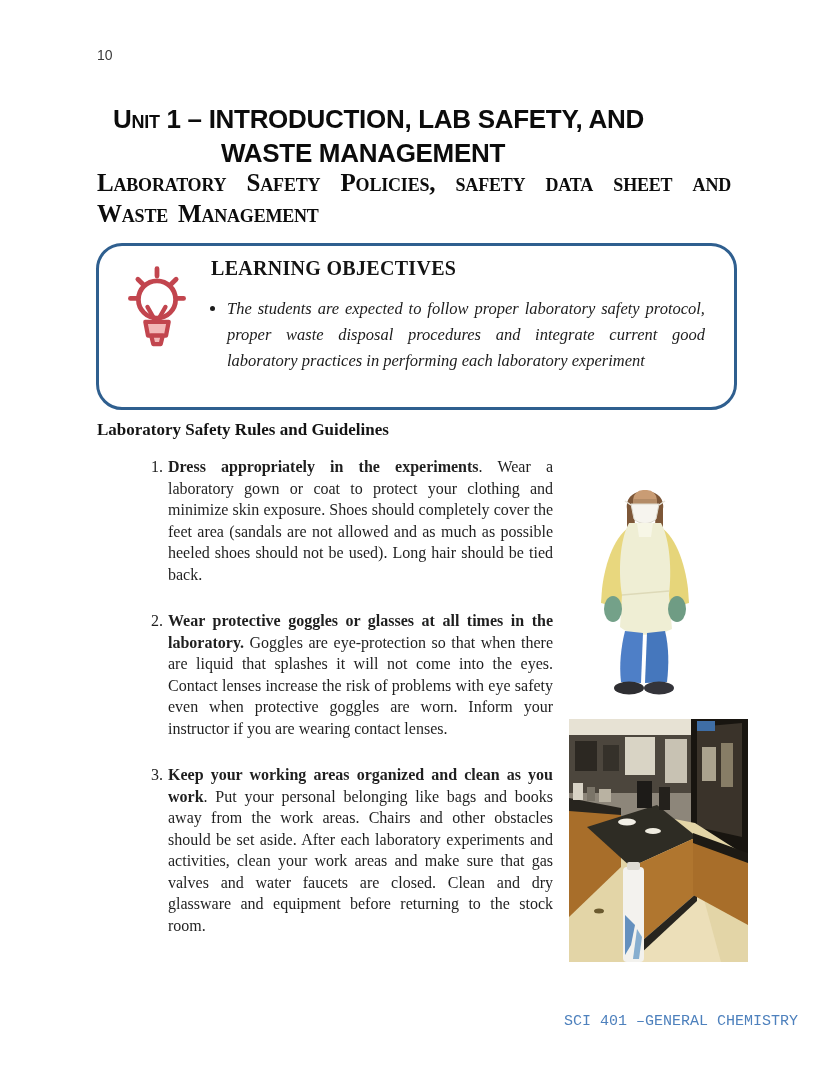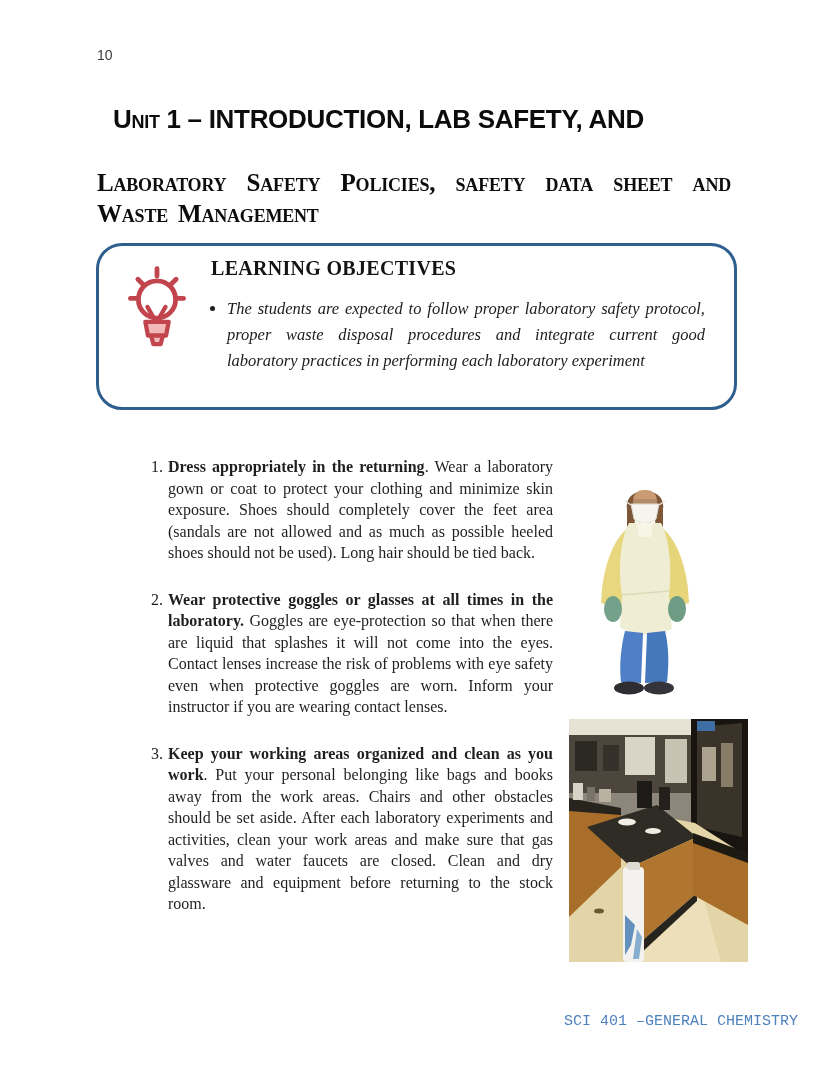--- a/index.html
+++ b/index.html
@@ -60,20 +60,21 @@
 </style>
 </head>
 <body>
 
 <div class="page">
 
   <div class="pagenum">10</div>
 
   <h1 class="unit-title" style="margin:16px;">
     <div class="l1">Unit 1 – INTRODUCTION, LAB SAFETY, AND</div>
+    <div class="l2">WASTE MANAGEMENT</div>
   </h1>
 
   <h2 class="section-title" style="margin:0;">Laboratory Safety Policies, safety data sheet and Waste Management</h2>
 
   <div class="lo-box">
     <svg class="lo-icon" viewBox="0 0 64 84">
 
       <g stroke="#c2454e" stroke-width="4.5" stroke-linecap="round">
         <line x1="7" y1="32" x2="14" y2="32"></line>
         <line x1="50" y1="32" x2="57" y2="32"></line>
@@ -90,24 +91,25 @@
       <path d="M26.5 67 L37.5 67 L35.5 75 L28.5 75 Z" fill="#f3b8b8" stroke="#c2454e" stroke-width="4" stroke-linejoin="round"></path>
     </svg>
     <div class="lo-title">LEARNING OBJECTIVES</div>
     <div class="lo-body">
       <ul>
         <li>The students are expected to follow proper laboratory safety protocol, proper waste disposal procedures and integrate current good laboratory practices in performing each laboratory experiment</li>
       </ul>
     </div>
   </div>
 
+  <div class="rules-heading">Laboratory Safety Rules and Guidelines</div>
 
   <div class="rules">
     <div class="rule-item">
-      <span class="num">1.</span><b>Dress appropriately in the returning</b><span>. Wear a laboratory gown or coat to protect your clothing and minimize skin exposure. Shoes should completely cover the feet area (sandals are not allowed and as much as possible heeled shoes should not be used). Long hair should be tied back.</span>
+      <span class="num">1.</span><b>Dress appropriately in the experiments</b><span>. Wear a laboratory gown or coat to protect your clothing and minimize skin exposure. Shoes should completely cover the feet area (sandals are not allowed and as much as possible heeled shoes should not be used). Long hair should be tied back.</span>
     </div>
     <div class="rule-item">
       <span class="num">2.</span><b>Wear protective goggles or glasses at all times in the laboratory.</b><span> Goggles are eye-protection so that when there are liquid that splashes it will not come into the eyes. Contact lenses increase the risk of problems with eye safety even when protective goggles are worn. Inform your instructor if you are wearing contact lenses.</span>
     </div>
     <div class="rule-item">
       <span class="num">3.</span><b>Keep your working areas organized and clean as you work</b><span>. Put your personal belonging like bags and books away from the work areas. Chairs and other obstacles should be set aside. After each laboratory experiments and activities, clean your work areas and make sure that gas valves and water faucets are closed. Clean and dry glassware and equipment before returning to the stock room.</span>
     </div>
   </div>
 
   <svg class="photo photo-ppe" viewBox="0 0 136 230">

